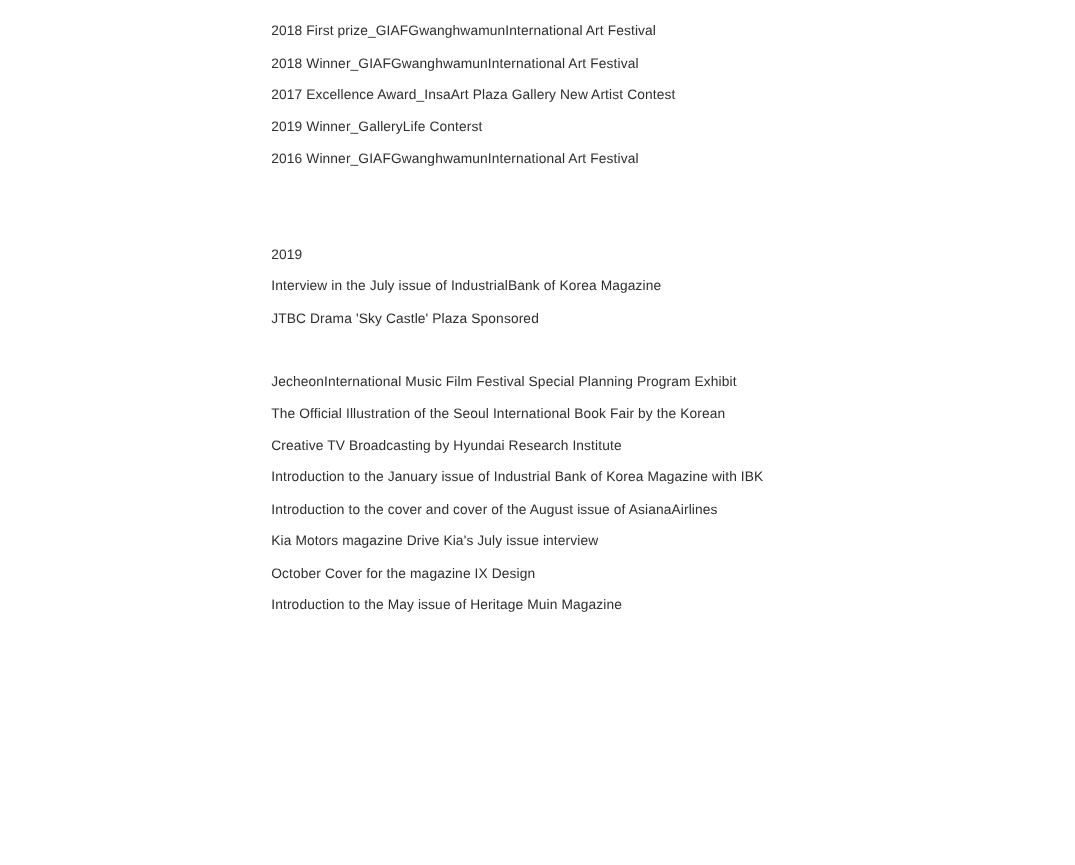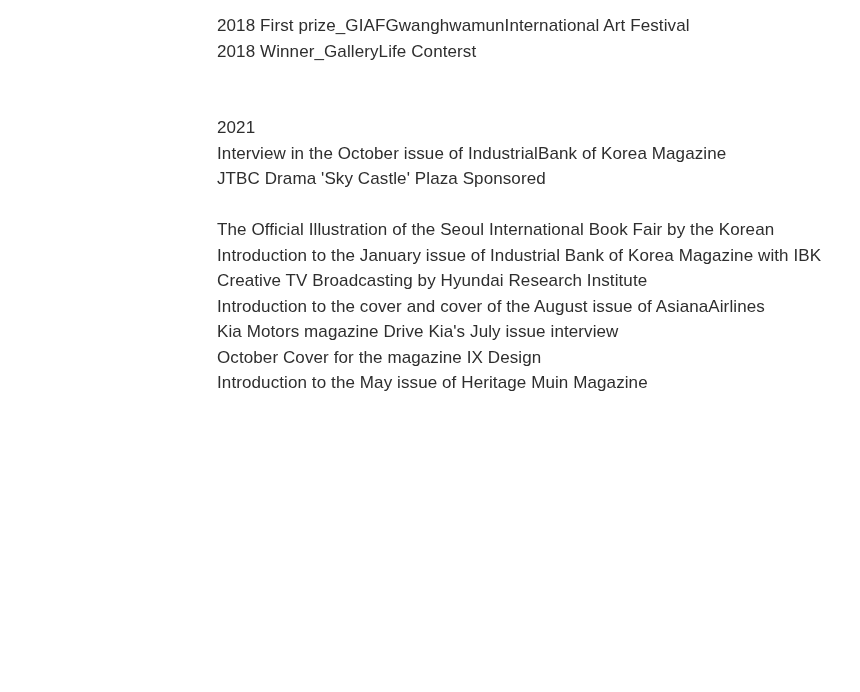--- a/index.html
+++ b/index.html
@@ -14,55 +14,59 @@
     background: #ffffff;
     overflow: hidden;
     font-family: "Liberation Sans", "DejaVu Sans", sans-serif;
   }
   .cv-text-block {
     position: absolute;
     left: 217px;
     top: 13px;
     width: 560px;
     color: #2e2e2e;
-    font-size: 17px;
+    font-size: 11px;
     font-weight: 400;
     letter-spacing: 0.1px;
   }
   .line {
     height: 25.5px;
     line-height: 25.5px;
     white-space: nowrap;
   }
   .line.blank {
     
   }
 </style>
 </head>
 <body>
 
 <div class="page">
   <div class="cv-text-block">
 
     <div class="line">2018 First prize_GIAFGwanghwamunInternational Art Festival</div>
-    <div class="line">2018 Winner_GalleryLife Conterst</div>
+    <div class="line">2018 Winner_GIAFGwanghwamunInternational Art Festival</div>
+    <div class="line">2017 Excellence Award_InsaArt Plaza Gallery New Artist Contest</div>
+    <div class="line">2019 Winner_GalleryLife Conterst</div>
+    <div class="line">2016 Winner_GIAFGwanghwamunInternational Art Festival</div>
 
     <div class="line blank"></div>
 
 
     <div class="line blank"></div>
 
-    <div class="line">2021</div>
-    <div class="line">Interview in the October issue of IndustrialBank of Korea Magazine</div>
+    <div class="line">2019</div>
+    <div class="line">Interview in the July issue of IndustrialBank of Korea Magazine</div>
     <div class="line">JTBC Drama 'Sky Castle' Plaza Sponsored</div>
 
     <div class="line blank"></div>
 
+    <div class="line">JecheonInternational Music Film Festival Special Planning Program Exhibit</div>
     <div class="line">The Official Illustration of the Seoul International Book Fair by the Korean</div>
+    <div class="line">Creative TV Broadcasting by Hyundai Research Institute</div>
     <div class="line">Introduction to the January issue of Industrial Bank of Korea Magazine with IBK</div>
-    <div class="line">Creative TV Broadcasting by Hyundai Research Institute</div>
     <div class="line">Introduction to the cover and cover of the August issue of AsianaAirlines</div>
     <div class="line">Kia Motors magazine Drive Kia's July issue interview</div>
     <div class="line">October Cover for the magazine IX Design</div>
     <div class="line">Introduction to the May issue of Heritage Muin Magazine</div>
 
   </div>
 </div>
 
 </body></html>

